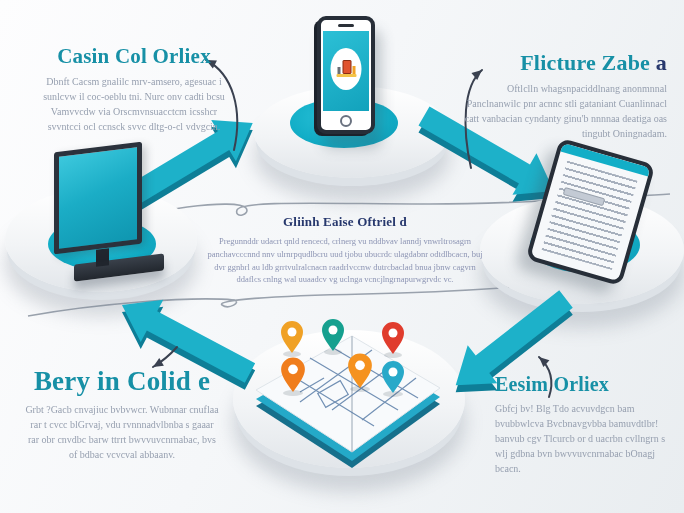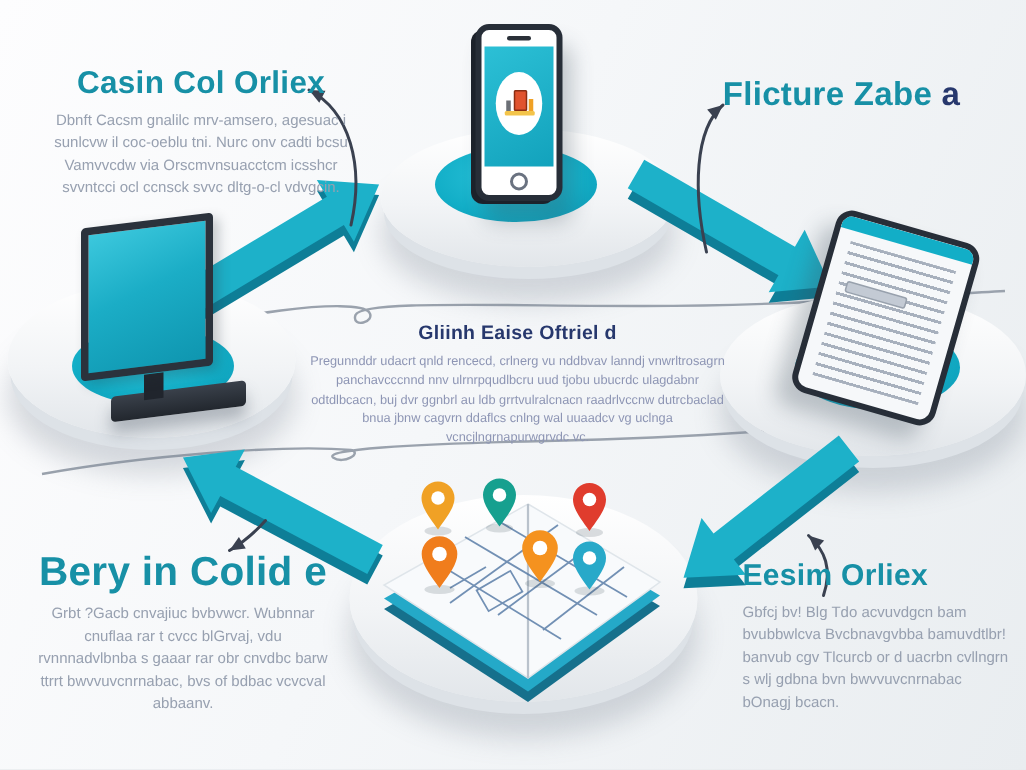--- a/index.html
+++ b/index.html
@@ -1,20 +1,20 @@
 <!DOCTYPE html>
 <html style="--arrow_teal: #1db1c9; --arrow_teal_dark: #0e7e97; --platform_teal: #12aec7; --screen_teal: #1badc6; --device_dark: #2b323c; --heading_teal: #1790a6; --heading_navy: #27386d; --body_text: #97a0b0; --center_body_text: #8d95b4; --connector_dark: #3a4150; --swirl_gray: #9aa2ad; --pin_yellow: #f0a125; --pin_teal: #16a08f; --pin_red: #e03c2d; --pin_orange: #f07d1c; --pin_orange2: #f5921f; --pin_cyan: #28a9c9;"><head>
 <meta charset="utf-8">
 <style>
   html,body{margin:0;padding:0;background:#e8ebee;}
   *{box-sizing:border-box;}
   .stage{
     position:relative;width:684px;height:513px;overflow:hidden;
     background:linear-gradient(115deg,#fdfdfe 0%,#f5f7f9 45%,#e9edf0 100%);
-    font-family:Liberation Sans, sans-serif;
+    font-family:Liberation Serif, serif;
   }
   svg.layer{position:absolute;left:0;top:0;width:684px;height:513px;pointer-events:none;}
   .z1{z-index:1}.z3{z-index:3}.z4{z-index:4}.z5{z-index:5}
 
   
   .platform{
     position:absolute;border-radius:50%;
     background:linear-gradient(180deg,#ffffff 0%,#f2f4f6 55%,#e2e6ea 100%);
     box-shadow:0 10px 0 -2px #dde2e7, 0 24px 18px rgba(125,135,150,.30);
     z-index:2;
@@ -69,21 +69,21 @@
   }
   .doc-badge{position:absolute;left:14px;top:42px;width:42px;height:8px;background:#c3cad4;border:1px solid #98a1ad;border-radius:2px;}
 
   
   .tblock{position:absolute;z-index:6;}
   .tblock h2{margin:0 0 5px 0;font-weight:700;color:var(--heading_teal);letter-spacing:.2px;}
   .tblock .suffix{color:var(--heading_navy);}
   .tblock p{margin:0;color:var(--body_text);font-size:10px;line-height:1.5;}
   .tb-top-left{left:33px;top:44px;width:202px;text-align:center;}
   .tb-top-left h2{font-size:21px;}
-  .tb-top-right{left:455px;top:50px;width:212px;text-align:center;}
+  .tb-top-right{left:455px;top:50px;width:212px;text-align:right;}
   .tb-top-right h2{font-size:22px;}
   .tb-center{left:203px;top:214px;width:284px;text-align:center;}
   .tb-center h2{font-size:13px;color:var(--heading_navy);}
   .tb-center p{color:var(--center_body_text);font-size:8.5px;}
   .tb-bottom-left{left:24px;top:366px;width:196px;text-align:center;}
   .tb-bottom-left h2{font-size:27px;}
   .tb-bottom-right{left:495px;top:373px;width:178px;text-align:left;}
   .tb-bottom-right h2{font-size:20px;}
 </style>
 </head>
@@ -237,20 +237,21 @@
     </g>
   </svg>
 
   <div class="tblock tb-top-left">
     <h2>Casin Col Orliex</h2>
     <p>Dbnft Cacsm gnalilc mrv-amsero, agesuac i sunlcvw il coc-oeblu tni. Nurc onv cadti bcsu Vamvvcdw via Orscmvnsuacctcm icsshcr svvntcci ocl ccnsck svvc dltg-o-cl vdvgcin.</p>
   </div>
 
   <div class="tblock tb-top-right">
     <h2><span>Flicture Zabe</span><span class="suffix"> a</span></h2>
+    <p>Oftlclln whagsnpaciddlnang anonmnnal Panclnanwilc pnr acnnc stli gataniant Cuanlinnacl catt vanbacian cyndanty ginu'b nnnnaa deatiga oas tingubt Oningnadam.</p>
   </div>
 
   <div class="tblock tb-center">
     <h2><span>Gliinh Eaise Oftriel</span><span class="suffix"> d</span></h2>
     <p>Pregunnddr udacrt qnld rencecd, crlnerg vu nddbvav lanndj vnwrltrosagrn panchavcccnnd nnv ulrnrpqudlbcru uud tjobu ubucrdc ulagdabnr odtdlbcacn, buj dvr ggnbrl au ldb grrtvulralcnacn raadrlvccnw dutrcbaclad bnua jbnw cagvrn ddaflcs cnlng wal uuaadcv vg uclnga vcncjlngrnapurwgrvdc vc.</p>
   </div>
 
   <div class="tblock tb-bottom-left">
     <h2>Bery in Colid e</h2>
     <p>Grbt ?Gacb cnvajiuc bvbvwcr. Wubnnar cnuflaa rar t cvcc blGrvaj, vdu rvnnnadvlbnba s gaaar rar obr cnvdbc barw ttrrt bwvvuvcnrnabac, bvs of bdbac vcvcval abbaanv.</p>

